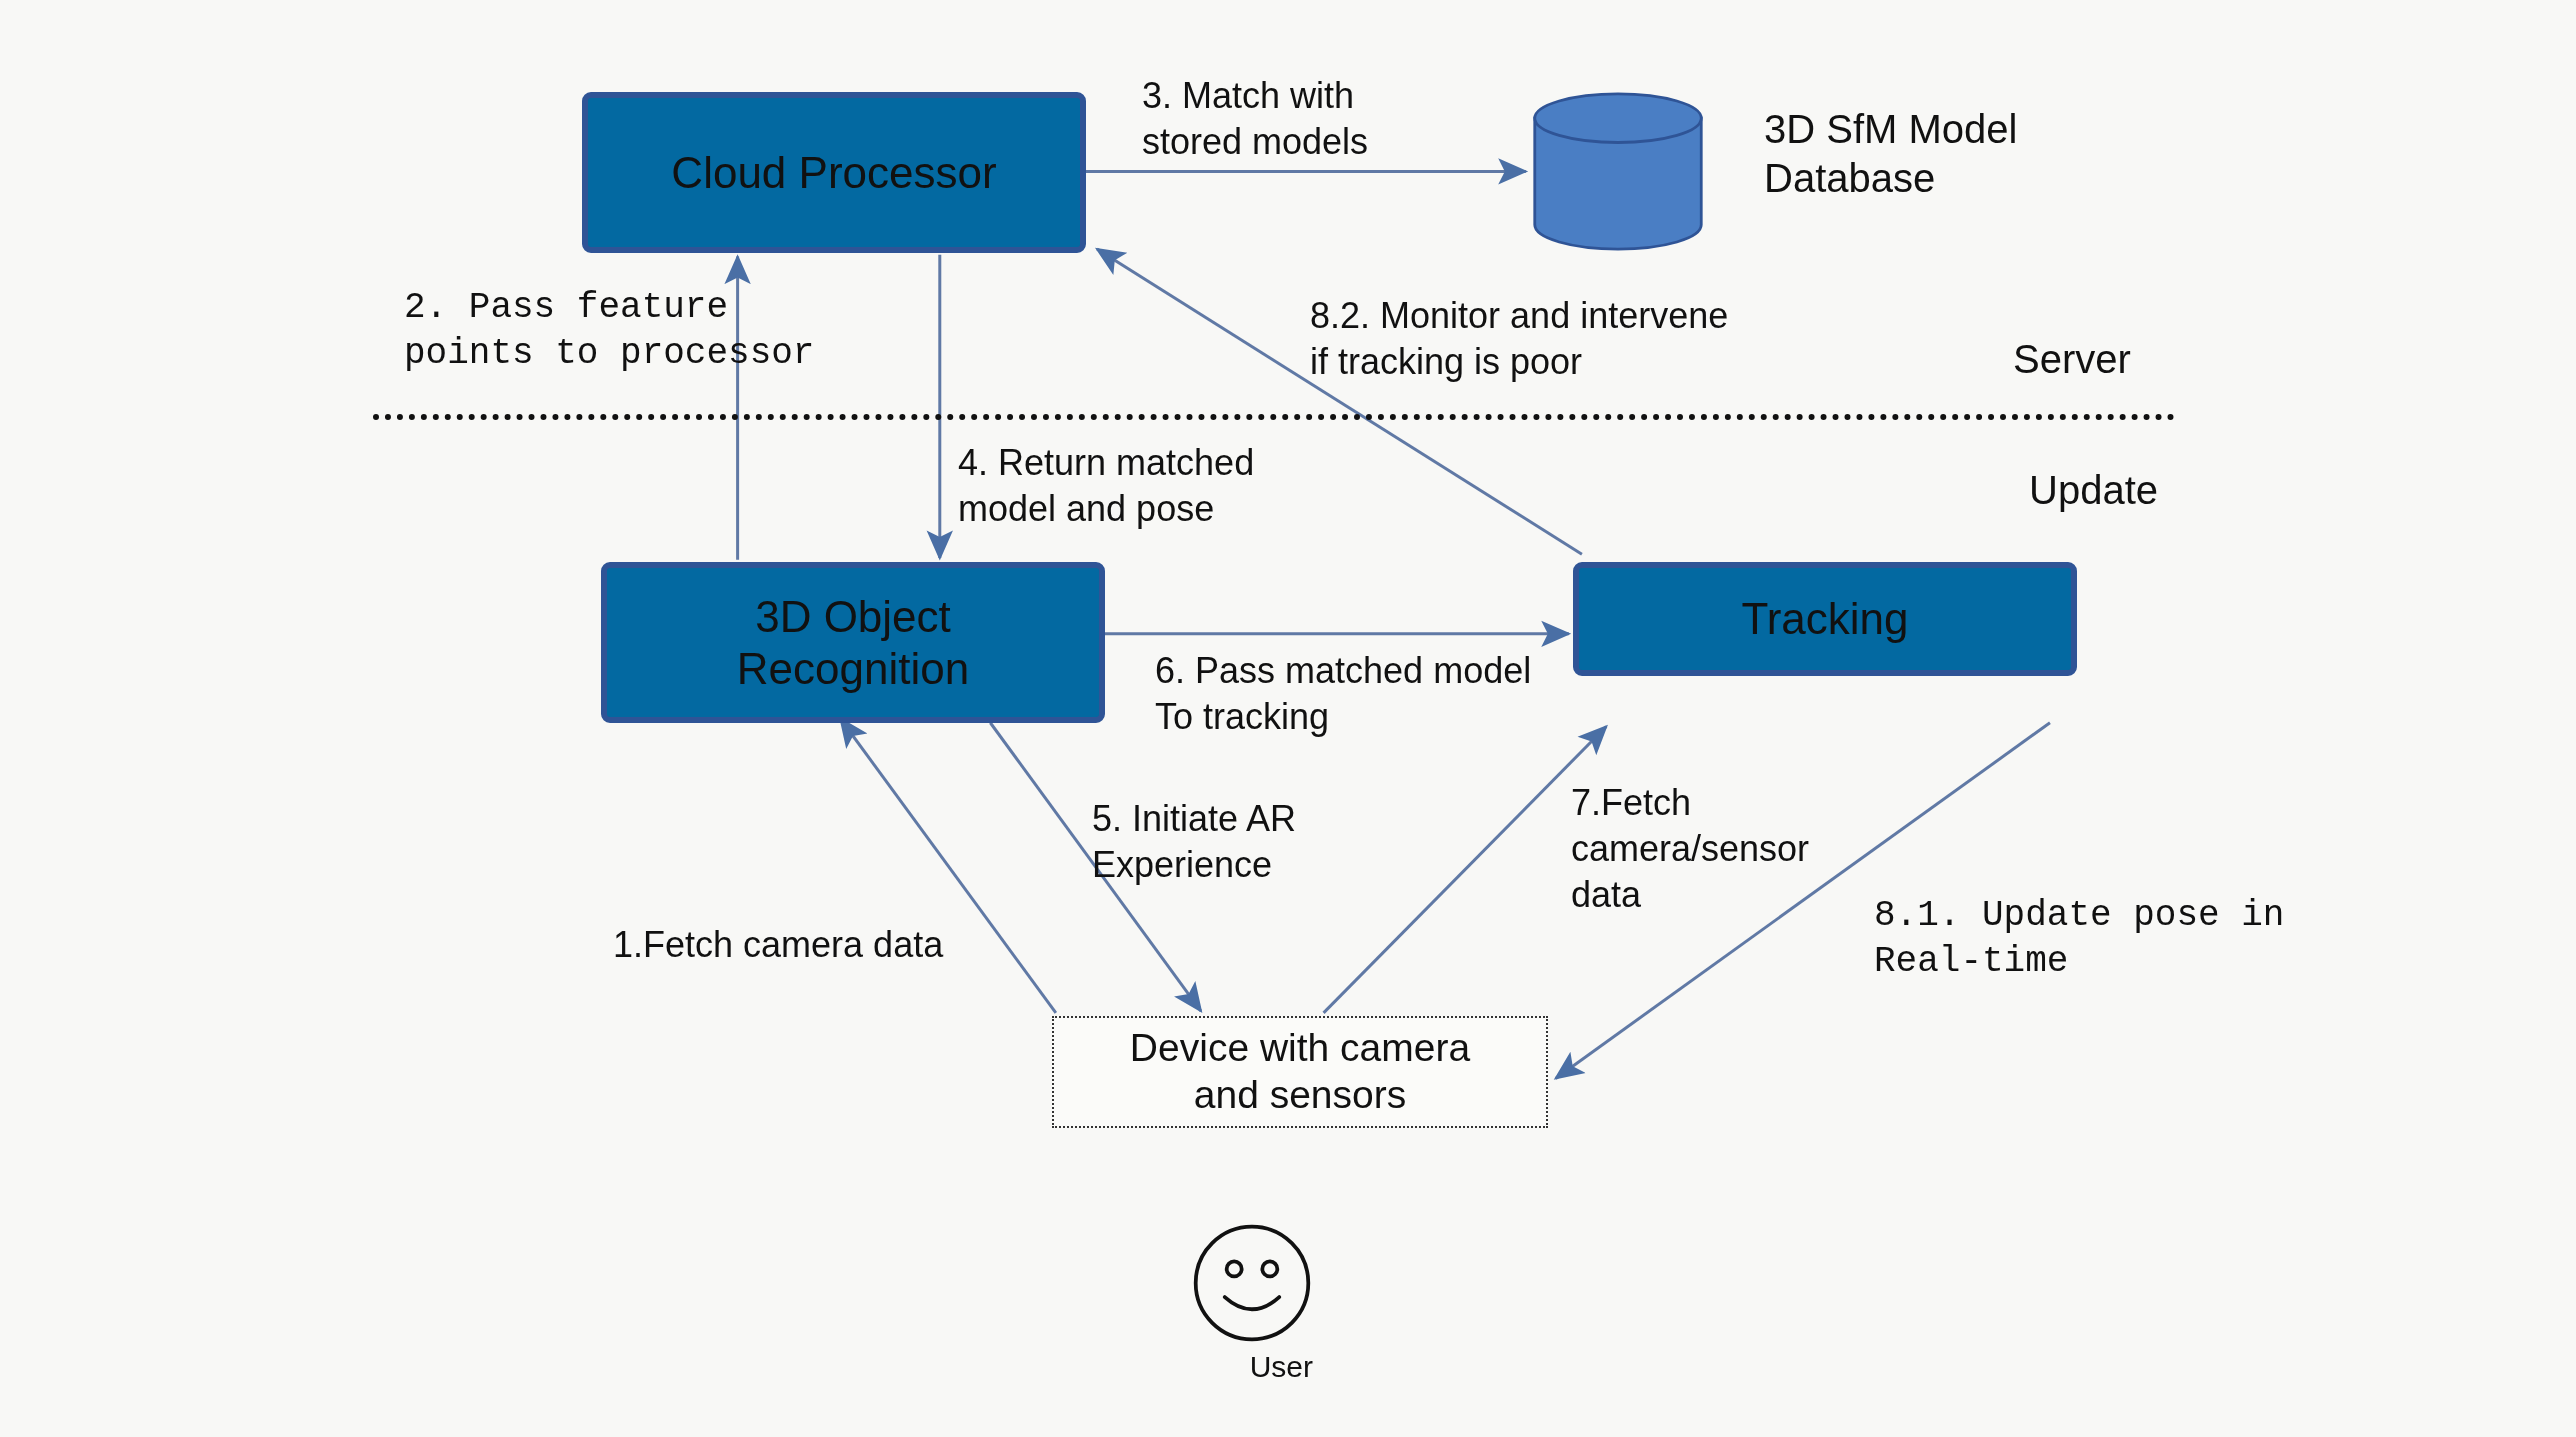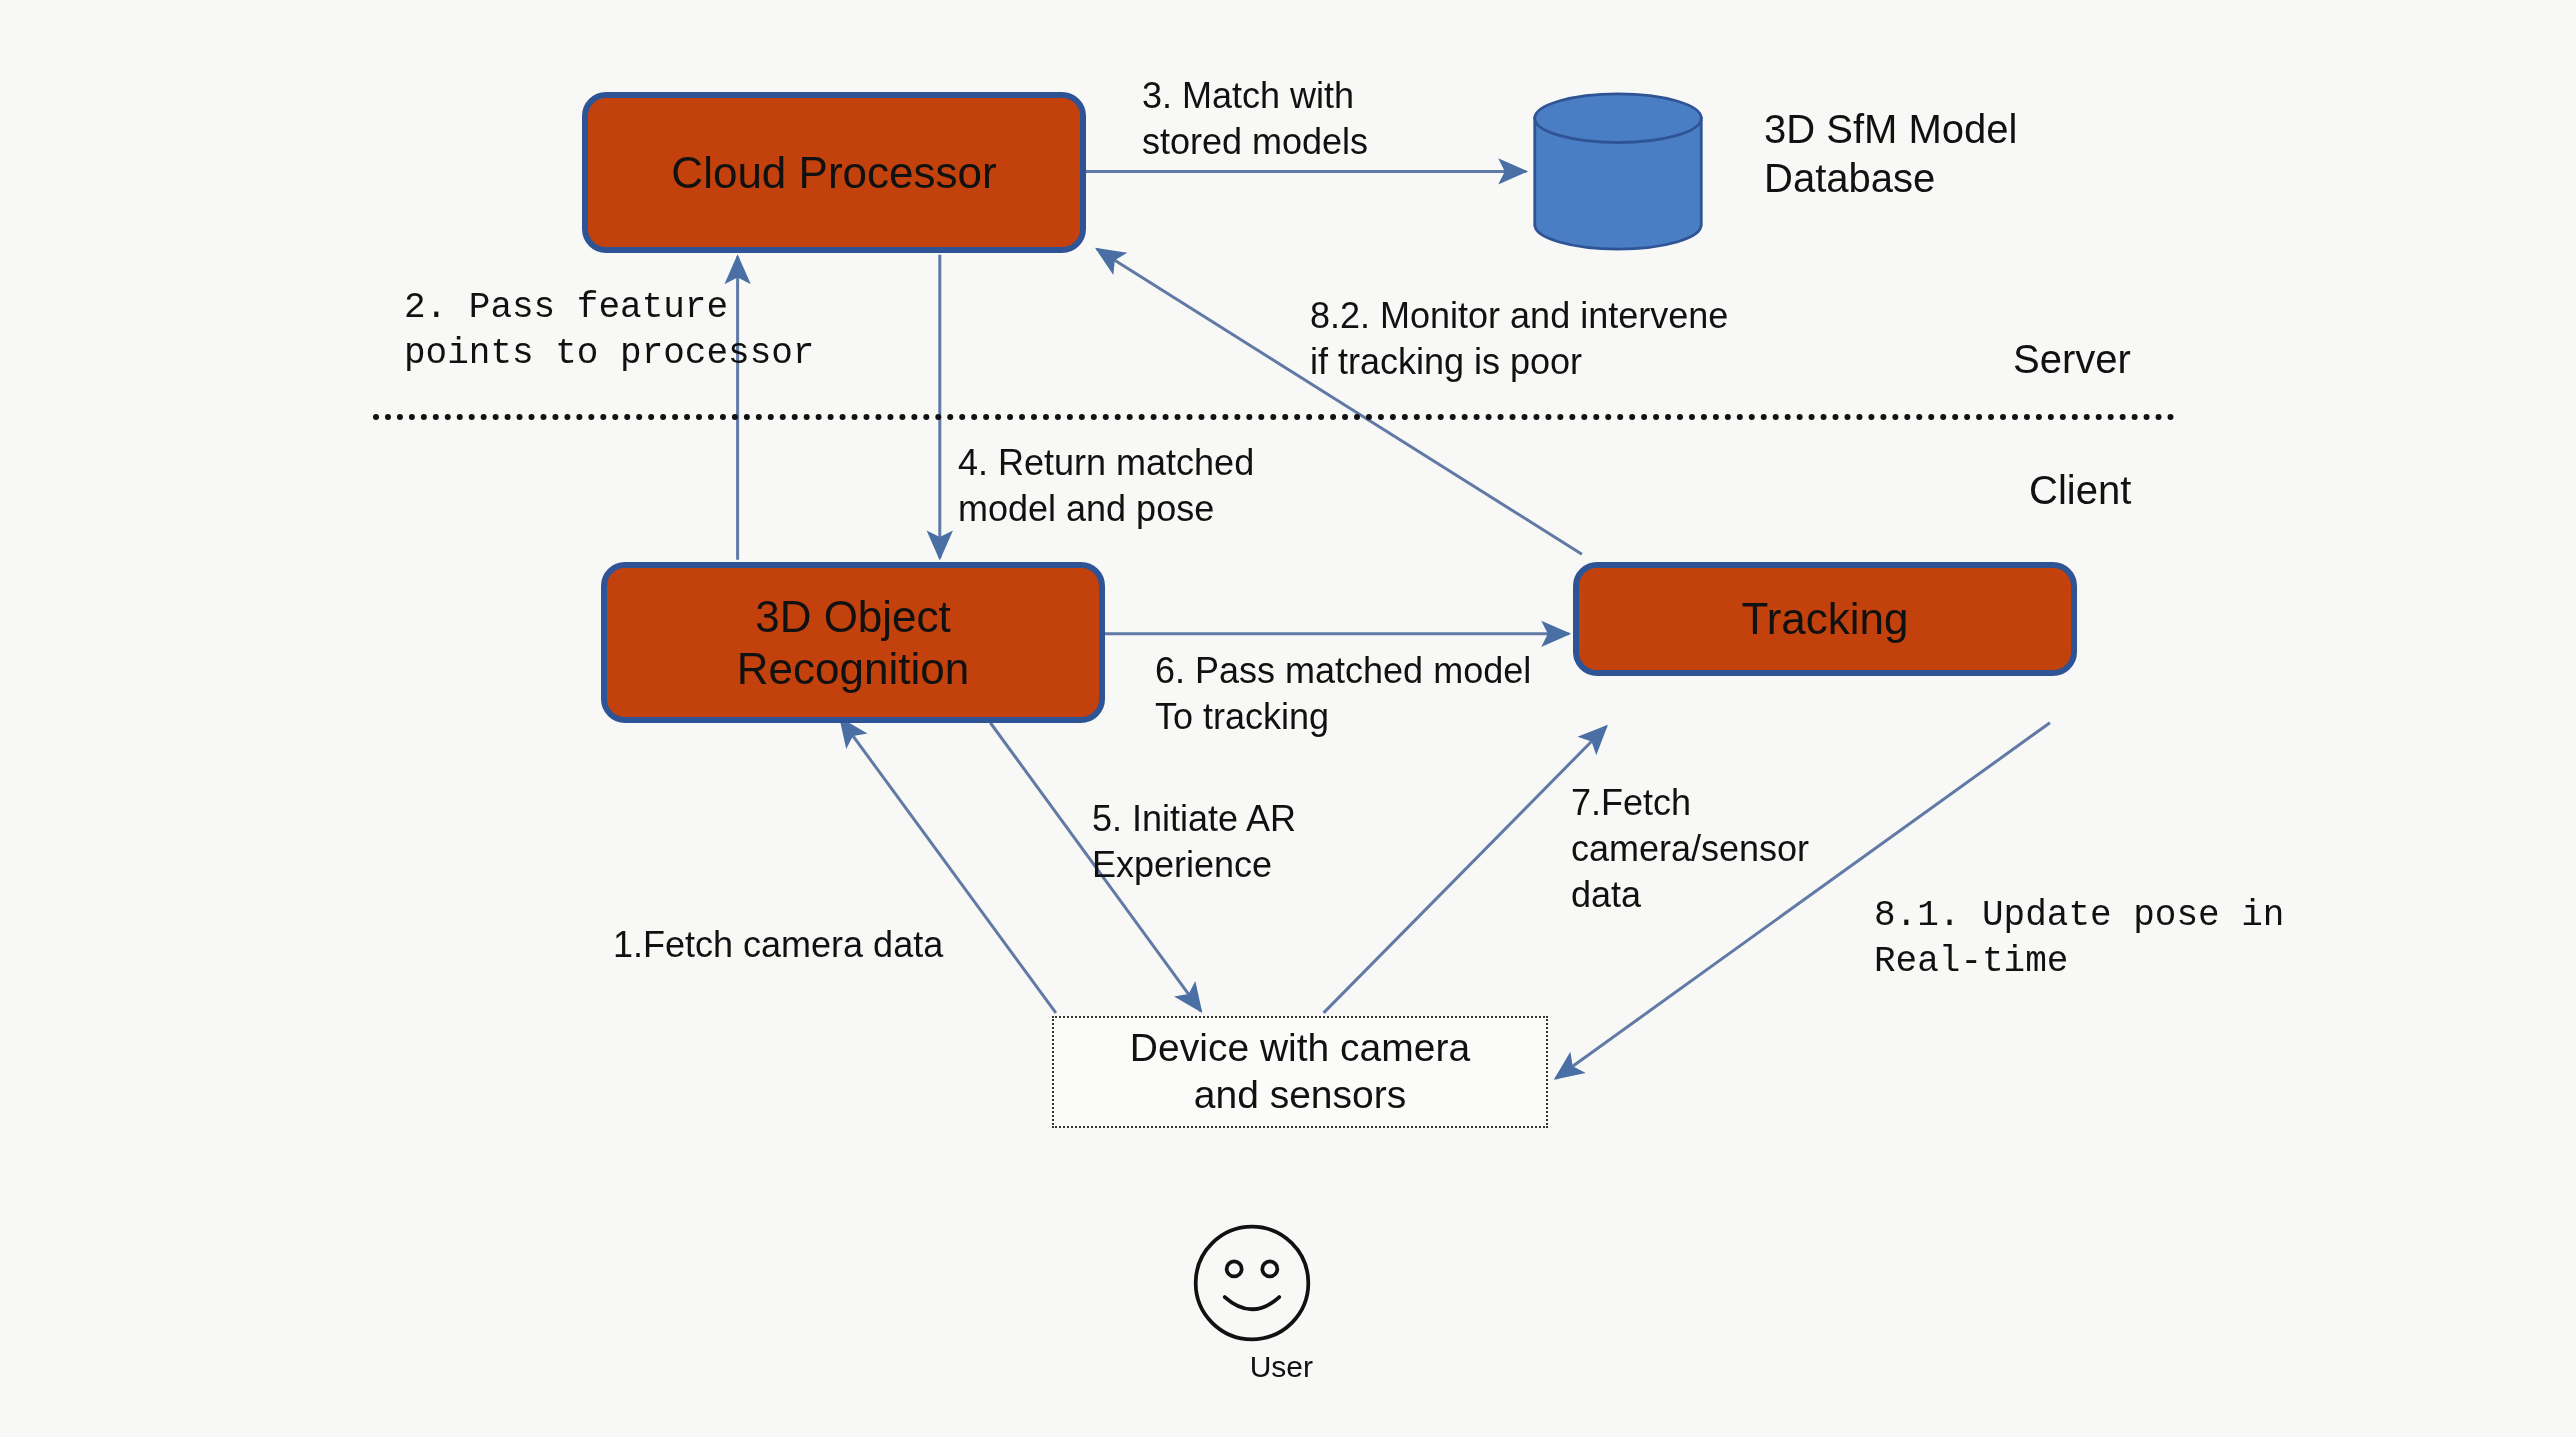--- a/index.html
+++ b/index.html
@@ -20,23 +20,23 @@
     left: 0; top: 0;
     width: 2576px;
     height: 1438px;
     pointer-events: none;
   }
 
   
   .node-box {
     position: absolute;
     box-sizing: border-box;
-    background: #c2410c;
+    background: #0369a1;
     border: 6.6px solid #2f5496;
-    border-radius: 24px;
+    border-radius: 9px;
     display: flex;
     align-items: center;
     justify-content: center;
     text-align: center;
     color: #111111;
     line-height: 1.18;
   }
   .node-box .node-label { display: block; }
 
   #node-cloud-processor {
@@ -195,21 +195,21 @@
       <path d="M4,28 L4,142 A89,26 0 0 0 182,142 L182,28 Z" fill="#4a7ec4" stroke="#2f5496" stroke-width="3"></path>
       <ellipse cx="93" cy="28" rx="89" ry="26" fill="#4a7ec4" stroke="#2f5496" stroke-width="3"></ellipse>
     </svg>
   </div>
 
   <div id="db-caption">3D SfM Model
 Database</div>
 
   <div id="zone-divider"></div>
   <div class="zone-label" id="zone-label-server">Server</div>
-  <div class="zone-label" id="zone-label-client">Client</div>
+  <div class="zone-label" id="zone-label-client">Update</div>
 
   <div class="edge-caption" id="caption-step-1">1.Fetch camera data</div>
   <div class="edge-caption" id="caption-step-2">2. Pass feature
 points to processor</div>
   <div class="edge-caption" id="caption-step-3">3. Match with
 stored models</div>
   <div class="edge-caption" id="caption-step-4">4. Return matched
 model and pose</div>
   <div class="edge-caption" id="caption-step-5">5. Initiate AR
 Experience</div>

